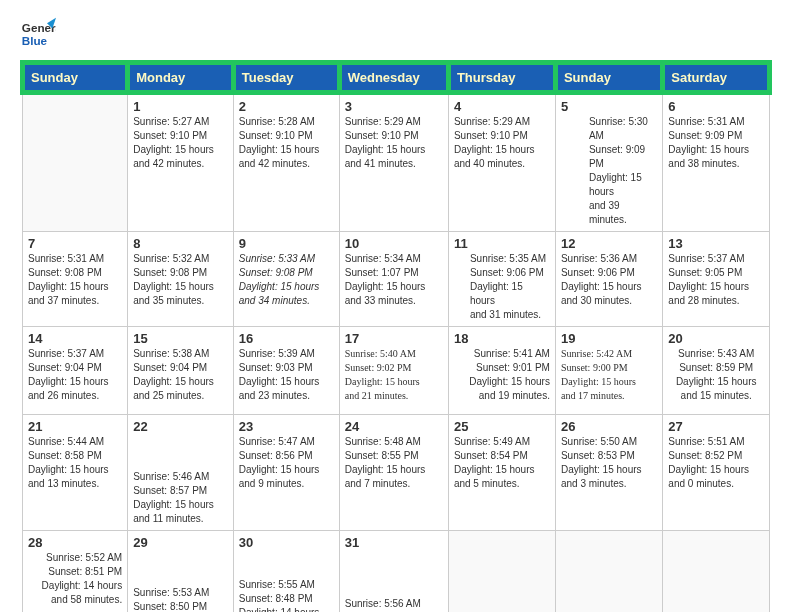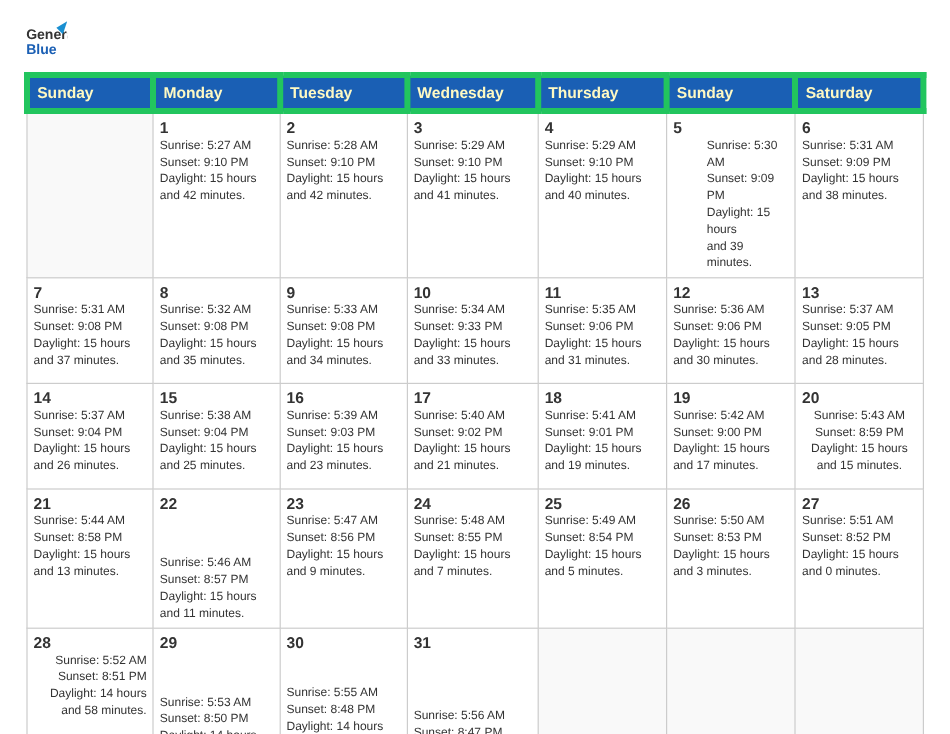--- a/index.html
+++ b/index.html
@@ -162,35 +162,35 @@
         </td>
         <td>
           <span class="day-number">8</span>
           <div class="day-info" style="white-space: pre-line;">Sunrise: 5:32 AM
 Sunset: 9:08 PM
 Daylight: 15 hours
 and 35 minutes.</div>
         </td>
         <td>
           <span class="day-number">9</span>
-          <div class="day-info" style="white-space: pre-line;">Sunrise: 5:33 AM
+          <div class="day-info" style="white-space: pre-line; font-style: italic;">Sunrise: 5:33 AM
 Sunset: 9:08 PM
 Daylight: 15 hours
 and 34 minutes.</div>
         </td>
         <td>
           <span class="day-number">10</span>
           <div class="day-info" style="white-space: pre-line;">Sunrise: 5:34 AM
-Sunset: 9:33 PM
+Sunset: 1:07 PM
 Daylight: 15 hours
 and 33 minutes.</div>
         </td>
         <td>
           <span class="day-number">11</span>
-          <div class="day-info" style="white-space: pre-line;">Sunrise: 5:35 AM
+          <div class="day-info" style="white-space: pre-line; margin-left: 16px;">Sunrise: 5:35 AM
 Sunset: 9:06 PM
 Daylight: 15 hours
 and 31 minutes.</div>
         </td>
         <td>
           <span class="day-number">12</span>
           <div class="day-info" style="white-space: pre-line;">Sunrise: 5:36 AM
 Sunset: 9:06 PM
 Daylight: 15 hours
 and 30 minutes.</div>
@@ -220,35 +220,35 @@
         </td>
         <td>
           <span class="day-number">16</span>
           <div class="day-info" style="white-space: pre-line;">Sunrise: 5:39 AM
 Sunset: 9:03 PM
 Daylight: 15 hours
 and 23 minutes.</div>
         </td>
         <td>
           <span class="day-number">17</span>
-          <div class="day-info" style="white-space: pre-line;">Sunrise: 5:40 AM
+          <div class="day-info" style="white-space: pre-line; font-family: Liberation Serif, serif;">Sunrise: 5:40 AM
 Sunset: 9:02 PM
 Daylight: 15 hours
 and 21 minutes.</div>
         </td>
         <td>
           <span class="day-number">18</span>
-          <div class="day-info" style="white-space: pre-line;">Sunrise: 5:41 AM
+          <div class="day-info" style="white-space: pre-line; text-align: right;">Sunrise: 5:41 AM
 Sunset: 9:01 PM
 Daylight: 15 hours
 and 19 minutes.</div>
         </td>
         <td>
           <span class="day-number">19</span>
-          <div class="day-info" style="white-space: pre-line;">Sunrise: 5:42 AM
+          <div class="day-info" style="white-space: pre-line; font-family: Liberation Serif, serif;">Sunrise: 5:42 AM
 Sunset: 9:00 PM
 Daylight: 15 hours
 and 17 minutes.</div>
         </td>
         <td>
           <span class="day-number">20</span>
           <div class="day-info" style="white-space: pre-line; text-align: center;">Sunrise: 5:43 AM
 Sunset: 8:59 PM
 Daylight: 15 hours
 and 15 minutes.</div>

